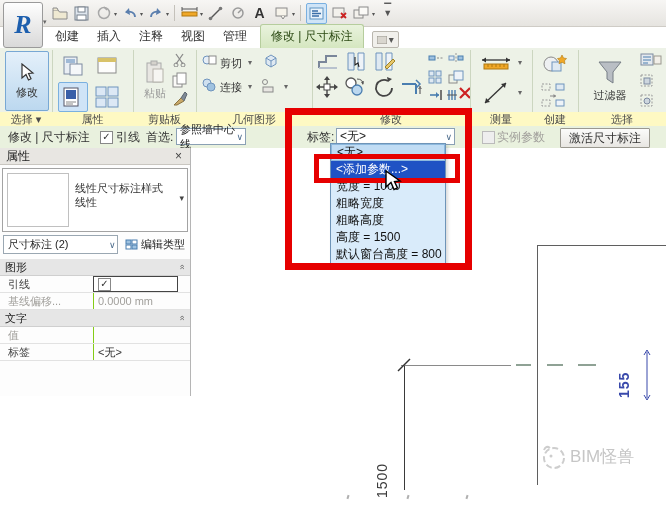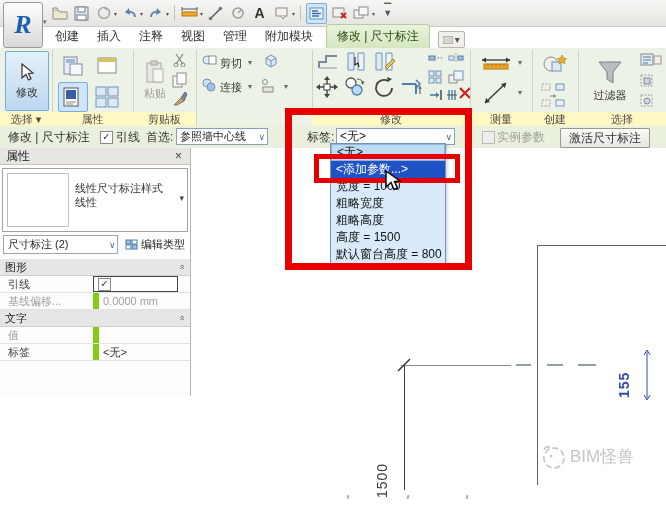--- a/index.html
+++ b/index.html
@@ -70,21 +70,21 @@
     border:1px solid #9aa7b2;font-size:11px;color:#222;display:flex;align-items:center;
     padding-left:4px;box-sizing:border-box;}
   .edittype{position:absolute;left:123px;top:1px;width:64px;height:19px;font-size:11px;color:#222;
     display:flex;align-items:center;gap:3px;justify-content:center;}
   .pgrid{position:absolute;left:0;top:111px;width:190px;}
   .prow{position:relative;height:17px;border-bottom:1px solid #e2e2e2;font-size:11px;
     display:flex;align-items:center;box-sizing:border-box;}
   .psec{background:#e6e6e6;color:#222;padding-left:5px;border-bottom:1px solid #cfcfcf;}
   .dblchev{position:absolute;right:6px;top:3px;font-size:9px;color:#666;transform:rotate(-90deg);}
   .plabel{width:88px;padding-left:8px;color:#444;box-sizing:border-box;}
-  .pval{position:absolute;left:93px;top:0;width:85px;height:100%;border-left:6px solid #84cc16;
+  .pval{position:absolute;left:93px;top:0;width:85px;height:100%;border-left:1px solid #84cc16;
     display:flex;align-items:center;padding-left:4px;box-sizing:border-box;color:#333;}
   .pval.focus{border:1px solid #444;background:#fff;}
   .graytxt{color:#a2a09c;}
   
   .ddl{position:absolute;left:330px;top:143px;width:114px;background:#d9ebfa;
     border:1px solid #6e94b8;z-index:30;box-shadow:2px 2px 3px rgba(0,0,0,0.15);}
   .ddl-item{height:17px;font-size:12px;color:#111;display:flex;align-items:center;
     padding-left:5px;white-space:nowrap;}
   .ddl-sel{background:#c0dcf4;border:1px solid #8cb8dd;box-sizing:border-box;}
   .ddl-hl{background:#1f52c4;color:#fff;}
@@ -200,21 +200,20 @@
       <span class="qdrop">▾</span>
     <span class="qicon" style="font-size:9px;color:#555;">▼<span style="position:absolute;margin-top:-11px;">▔</span></span>
   </div>
 
   <div class="tabrow">
     <span class="tab">创建</span>
     <span class="tab">插入</span>
     <span class="tab">注释</span>
     <span class="tab">视图</span>
     <span class="tab">管理</span>
-    <span class="tab">附加模块</span>
     <span class="tab tab-active">修改 | 尺寸标注</span>
     <span class="tab-toggle">
       <svg width="10" height="8">
           <rect x="0" y="0" width="10" height="8" fill="#d9d6cf" stroke="#9a978f"></rect>
         </svg>▾
     </span>
   </div>
 
   <div class="ribbon">
 
@@ -310,20 +309,21 @@
     </div>
     <span class="ob rtext" style="left:220px;top:32px;position:absolute;font-family:Liberation Mono, monospace;">连接</span>
     <span style="position:absolute;left:248px;top:34px;font-size:8px;color:#666;">▾</span>
     <div class="ric" style="left:260px;top:30px;">
       <svg width="16" height="16">
           <circle cx="5" cy="4" r="2.5" fill="none" stroke="#8a8a8a"></circle>
           <rect x="3" y="9" width="10" height="5" fill="#e8e6e2" stroke="#8a8a8a"></rect>
         </svg>
     </div>
     <span style="position:absolute;left:284px;top:34px;font-size:8px;color:#666;">▾</span>
+    <div class="panel-label" style="left:196px;width:116px;">几何图形</div>
     <div class="vsep" style="left:312px;"></div>
 
     <div class="ric" style="left:316px;top:4px;">
       <svg width="24" height="20">
           <path d="M3 16 v-6 h7 v-6 h11" fill="none" stroke="#7a869a" stroke-width="2"></path>
           <path d="M3 16 h18" stroke="#b8c2ce" stroke-width="2"></path>
         </svg>
     </div>
     <div class="ric" style="left:344px;top:3px;">
       <svg width="24" height="22">
@@ -483,21 +483,21 @@
         </svg>
     </div>
     <div class="panel-label" style="left:578px;width:88px;">选择</div>
   </div>
 
   <div class="optionsbar">
     <span class="ob" style="left:8px;">修改 | 尺寸标注</span>
     <span class="cbx" style="left:100px;">✓</span>
     <span class="ob" style="left:116px;">引线</span>
     <span class="ob" style="left:146px;">首选:</span>
-    <div class="combo" style="left:176px;width:92px;">
+    <div class="combo" style="left:176px;width:70px;">
       <span style="font-size:11px;">参照墙中心线</span>
       <span class="arrow">∨</span>
     </div>
     <span class="ob" style="left:307px;">标签:</span>
     <div class="combo" style="left:336px;width:119px;">
       <span>&lt;无&gt;</span>
       <span class="arrow">∨</span>
     </div>
     <span class="cbx" style="left:482px;background:#eee;border-color:#bbb;"></span>
     <span class="ob graytxt" style="left:497px;">实例参数</span>

